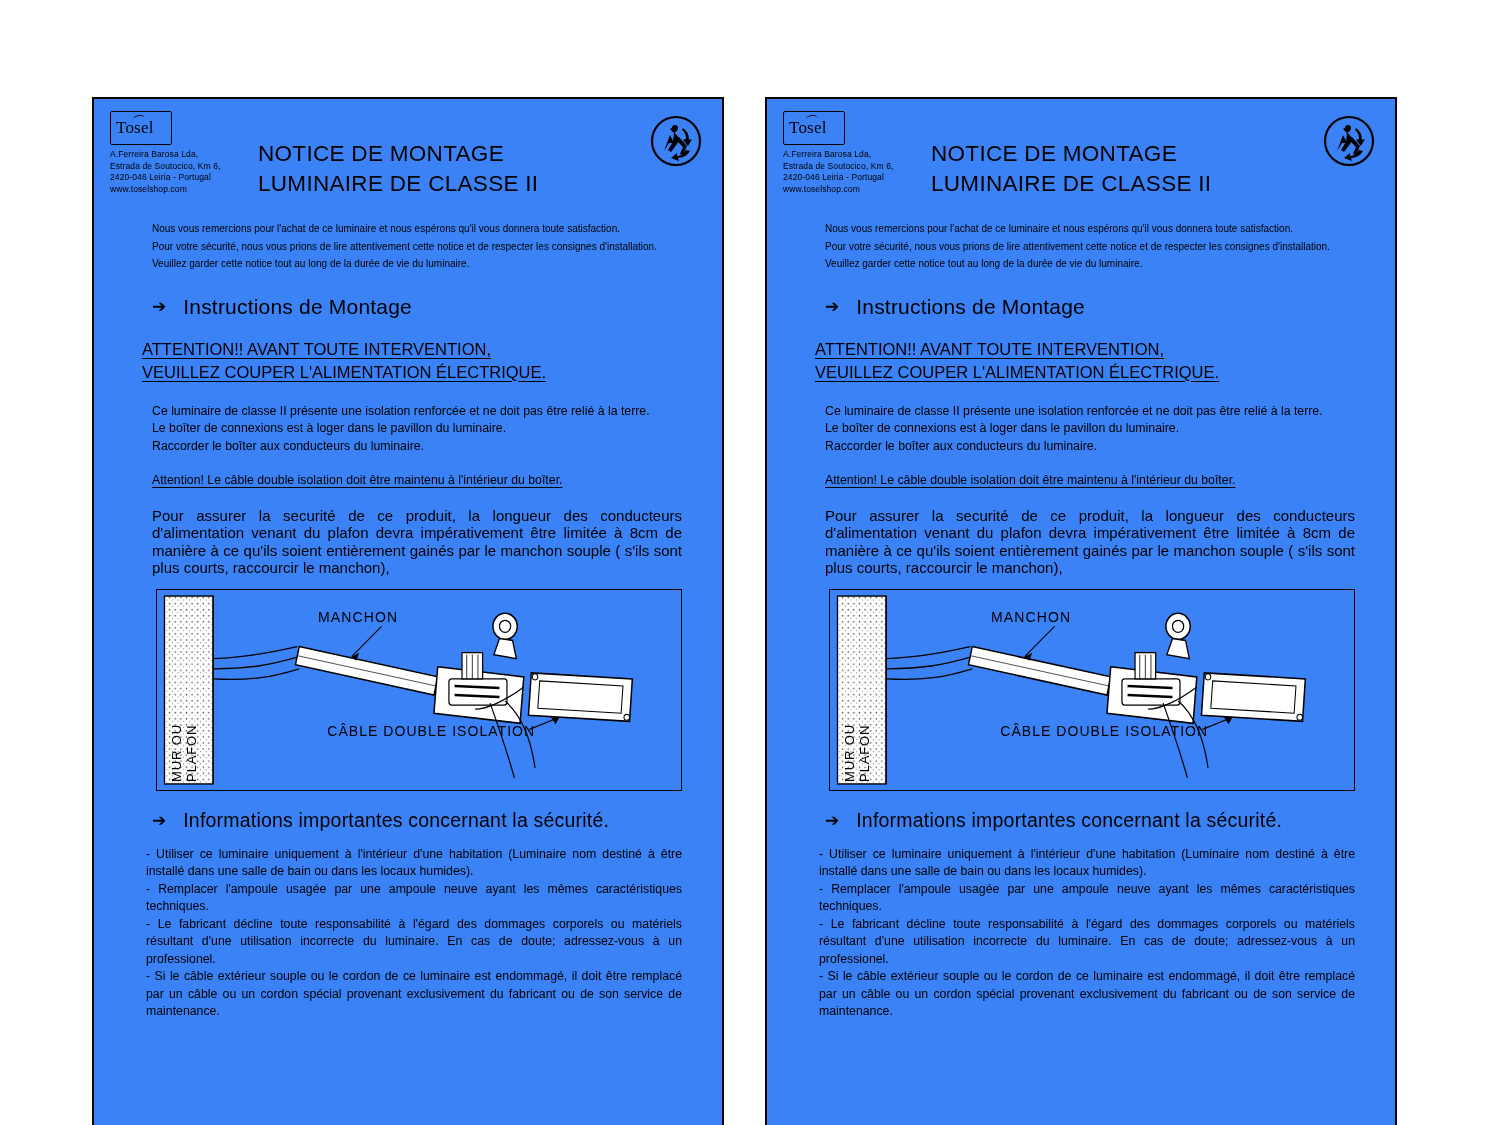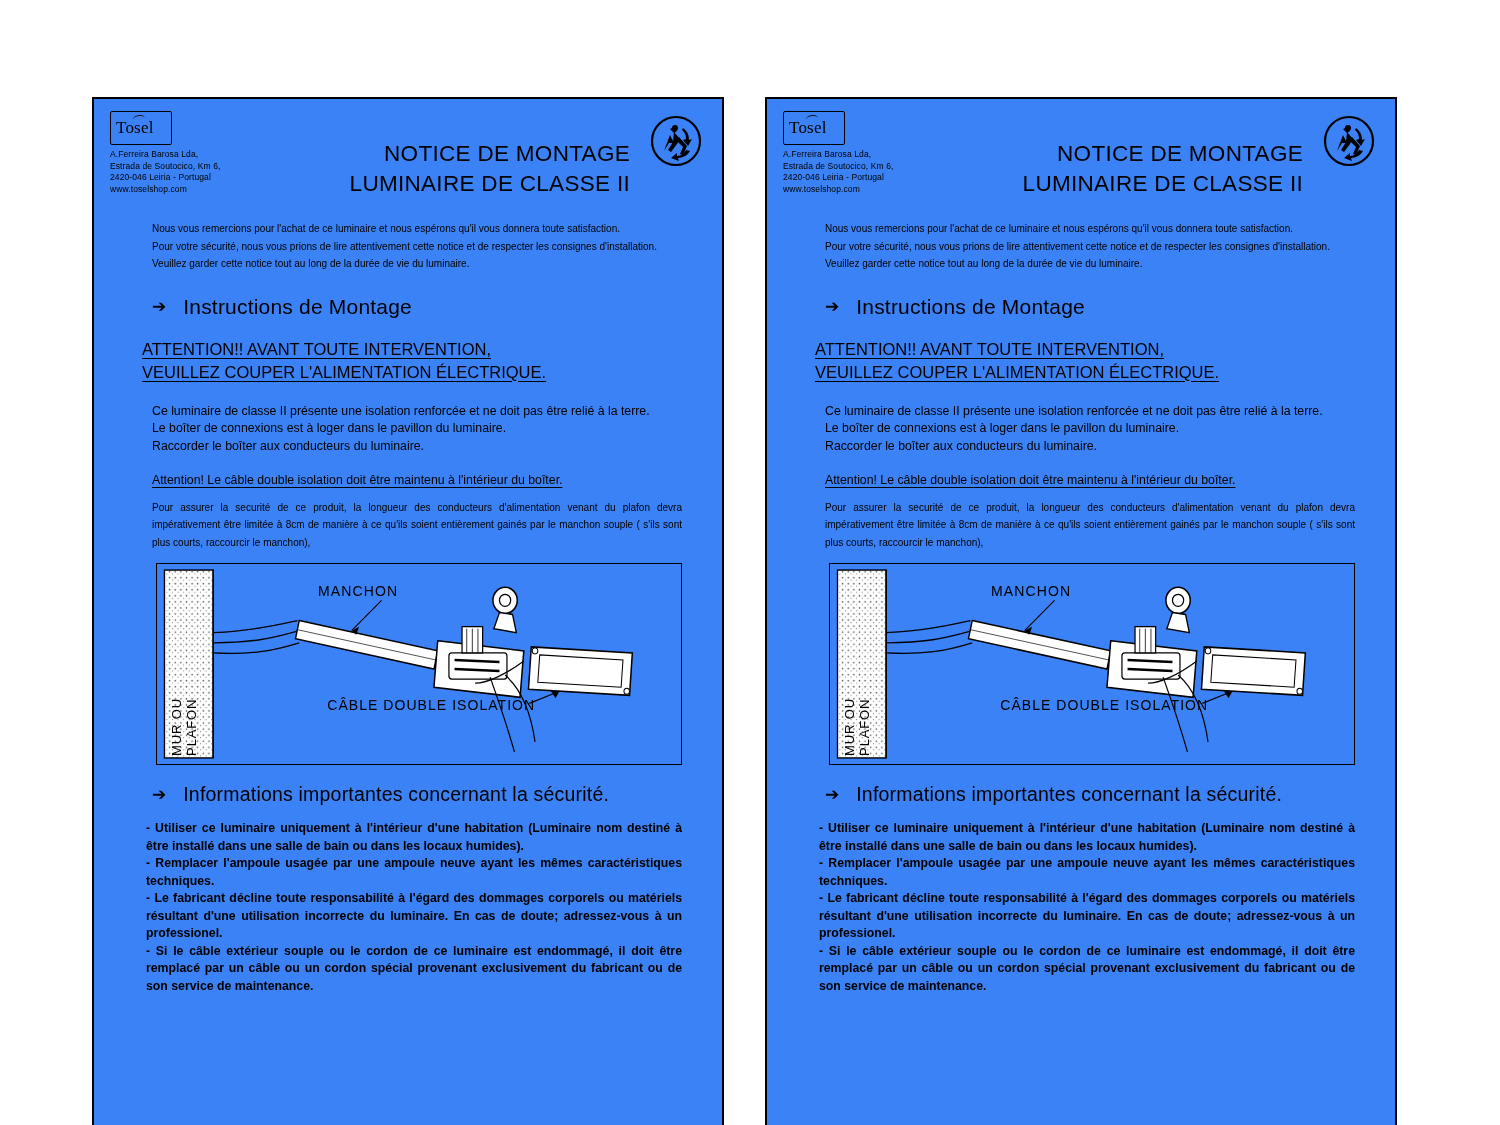--- a/index.html
+++ b/index.html
@@ -83,21 +83,21 @@
     line-height: 11.5px;
     letter-spacing: 0.1px;
   }
   .brand-line1 { }
 
   .title-block {
     position: absolute;
     left: 150px;
     right: 78px;
     top: 30px;
-    text-align: right;
+    text-align: left;
   }
   .title-block .t1, .title-block .t2 {
     font-size: 22.5px;
     line-height: 30px;
     letter-spacing: 0.3px;
     white-space: nowrap;
   }
 
   .recycle {
     position: absolute;
@@ -159,23 +159,23 @@
     margin-top: 17px;
   }
   .note-underline span {
     text-decoration: underline;
     text-underline-offset: 2.5px;
     text-align: right;
   }
 
   .justified {
     padding: 0 26px 0 44px;
-    font-size: 10px;
+    font-size: 15px;
     line-height: 17.5px;
-    margin-top: 9px;
+    margin-top: 17px;
     text-align: justify;
   }
   .justified p { margin: 0; }
 
   
   .figure {
     margin: 12px 26px 0 48px;
     border: 1.5px solid #000;
     height: 202px;
     box-sizing: border-box;
@@ -183,21 +183,21 @@
     overflow: hidden;
   }
 
   .bullets {
     padding: 0 26px 0 38px;
     font-size: 12.3px;
     line-height: 17.5px;
     margin-top: 14px;
     text-align: justify;
   }
-  .bullets p { margin: 0; font-weight: bold; }
+  .bullets p { margin: 0; }
 
   .sec2 {
     display: flex;
     align-items: center;
     gap: 17px;
     padding-left: 44px;
     margin-top: 18px;
   }
   .sec2 .arrow { font-size: 17px; line-height: 1; }
   .sec2 .htxt { font-size: 19.5px; letter-spacing: 0.2px; }

